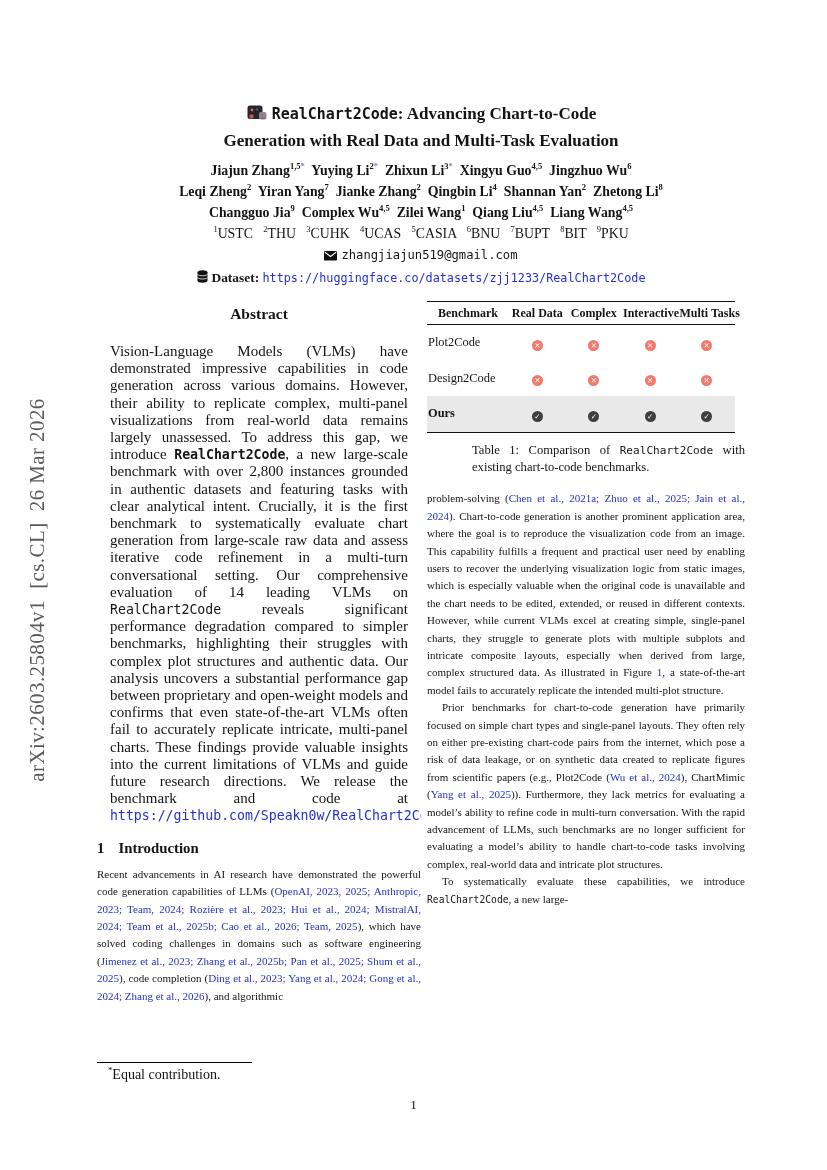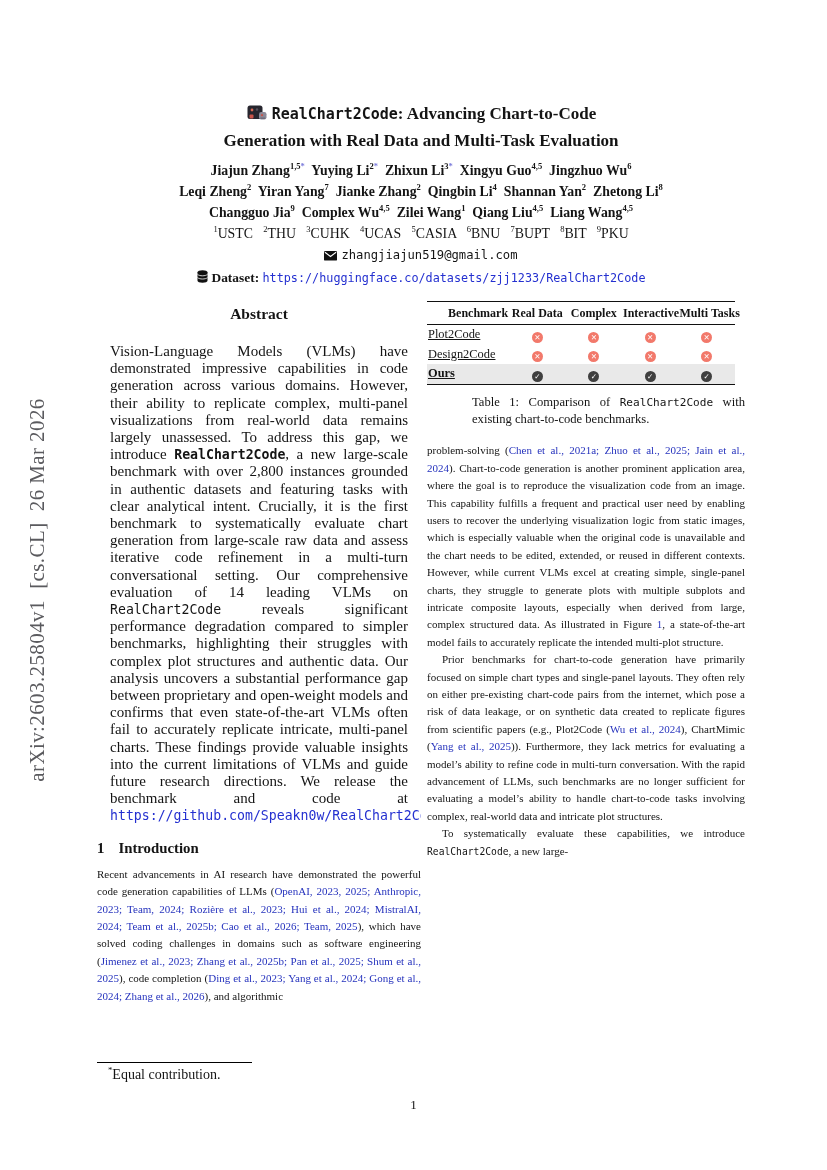--- a/index.html
+++ b/index.html
@@ -41,23 +41,23 @@
   .sg-cite{color:var(--citation,#2633bd);}
   .sg-b{font-weight:bold;}
   .sg-sup{vertical-align:super;font-size:.62em;line-height:0;}
   .sg-star{color:var(--star,#7b7bdb);}
 
   
   .bench-table{width:308px;border-collapse:collapse;table-layout:fixed;
                border-top:1.6px solid #111;border-bottom:1.3px solid #111;}
   .bench-table th{font-size:12px;font-weight:bold;padding:4px 1px 3px 1px;white-space:nowrap;
                   border-bottom:1px solid #111;}
-  .bench-table th:first-child{text-align:right;width:26%;margin-left:36px;}
+  .bench-table th:first-child{text-align:center;width:26%;margin-left:36px;}
   .bench-table th{text-align:center;}
-  .bench-table td{font-size:12.4px;padding:2px 1px;white-space:nowrap;text-align:center;text-decoration:underline;}
+  .bench-table td{font-size:12.4px;padding:10px 1px;white-space:nowrap;text-align:center;}
   .bench-table td:first-child{text-align:left;}
   .bench-table tr.hl{background:var(--highlight-row,#e9e9e9);}
   .bench-table tr.hl td:first-child{font-weight:bold;}
   .mark{display:inline-block;width:11px;height:11px;border-radius:50%;color:#fff;
         font-family:"DejaVu Sans",sans-serif;font-size:7.5px;font-weight:bold;
         line-height:11.5px;text-align:center;vertical-align:-1.5px;}
   .mark.no{background:var(--cross-bg,#f2796b);}
   .mark.yes{background:var(--check-bg,#3f3f3f);}
   .caption{margin-top:9px;font-size:12.6px;line-height:16.4px;text-align:justify;margin-left:45px;}
   .after-table{margin-top:15px;}

